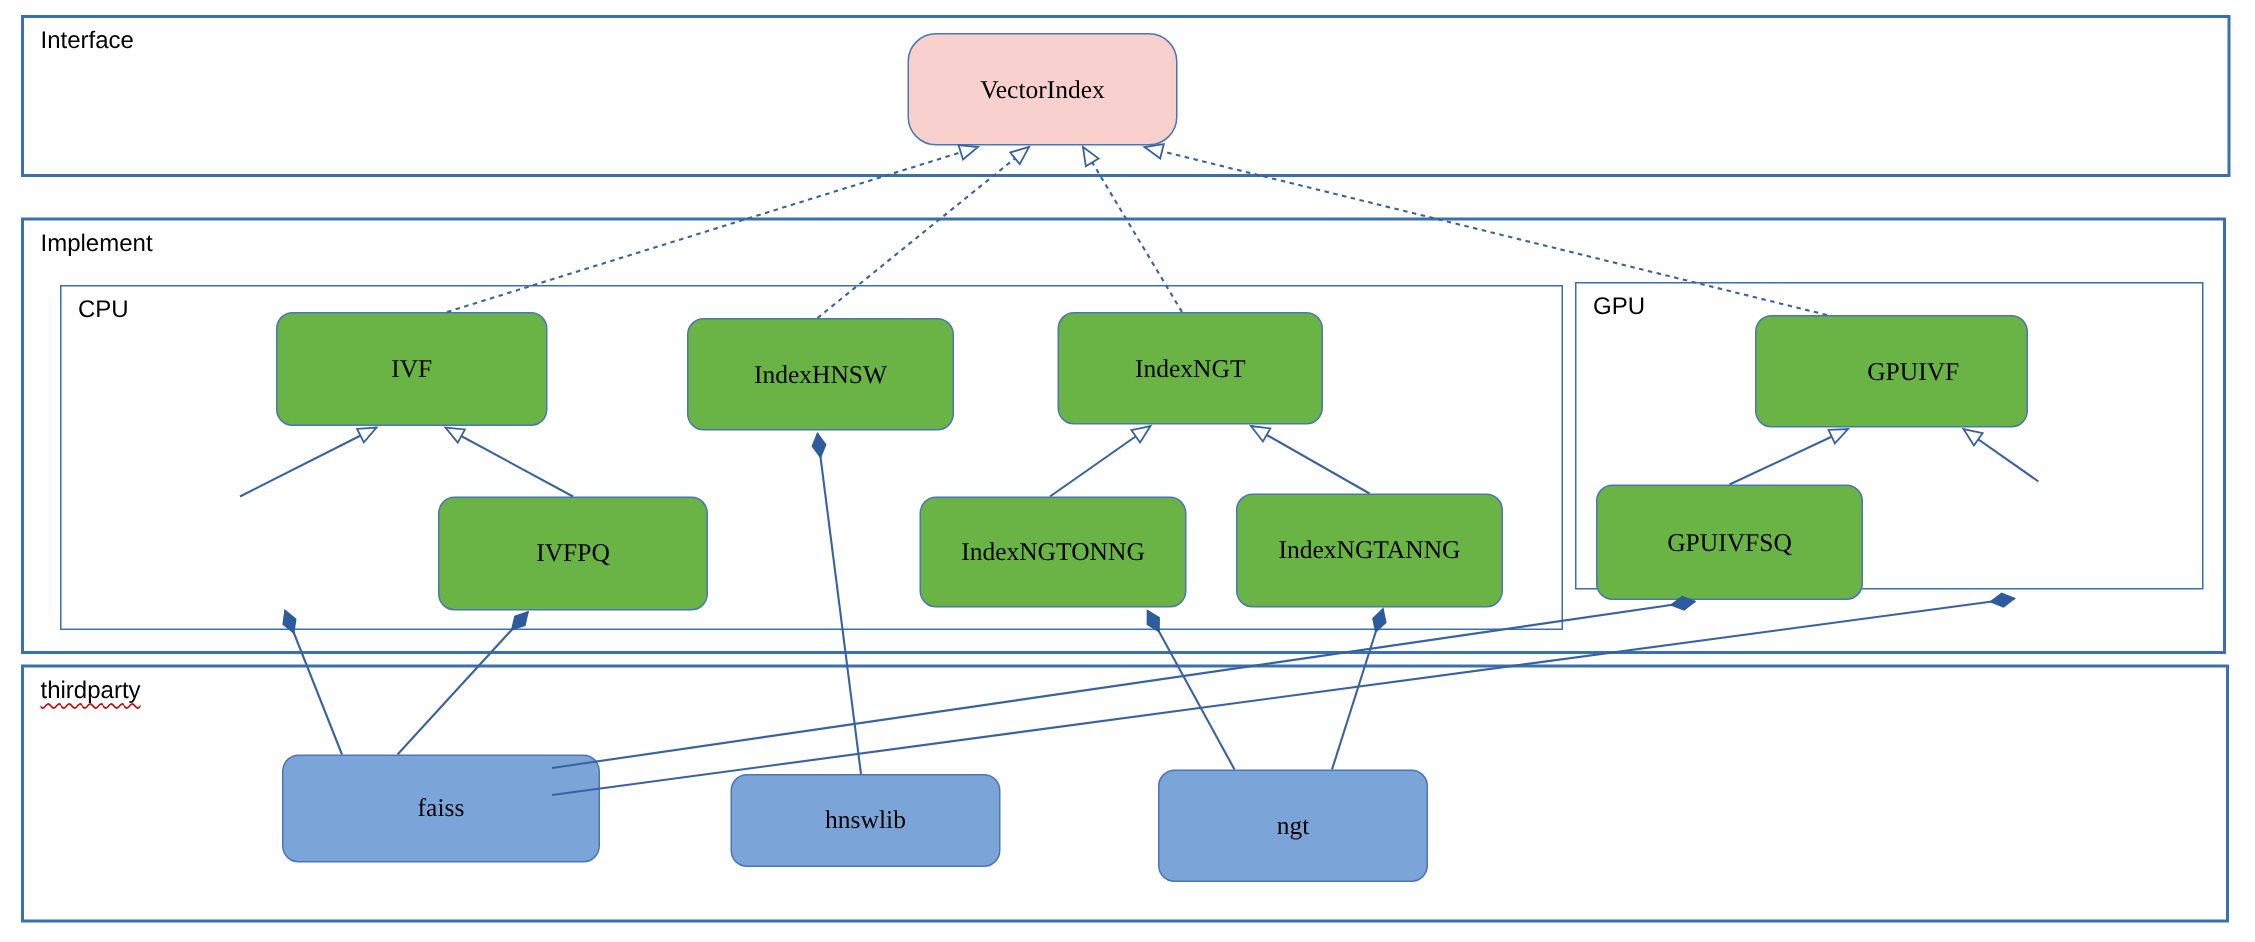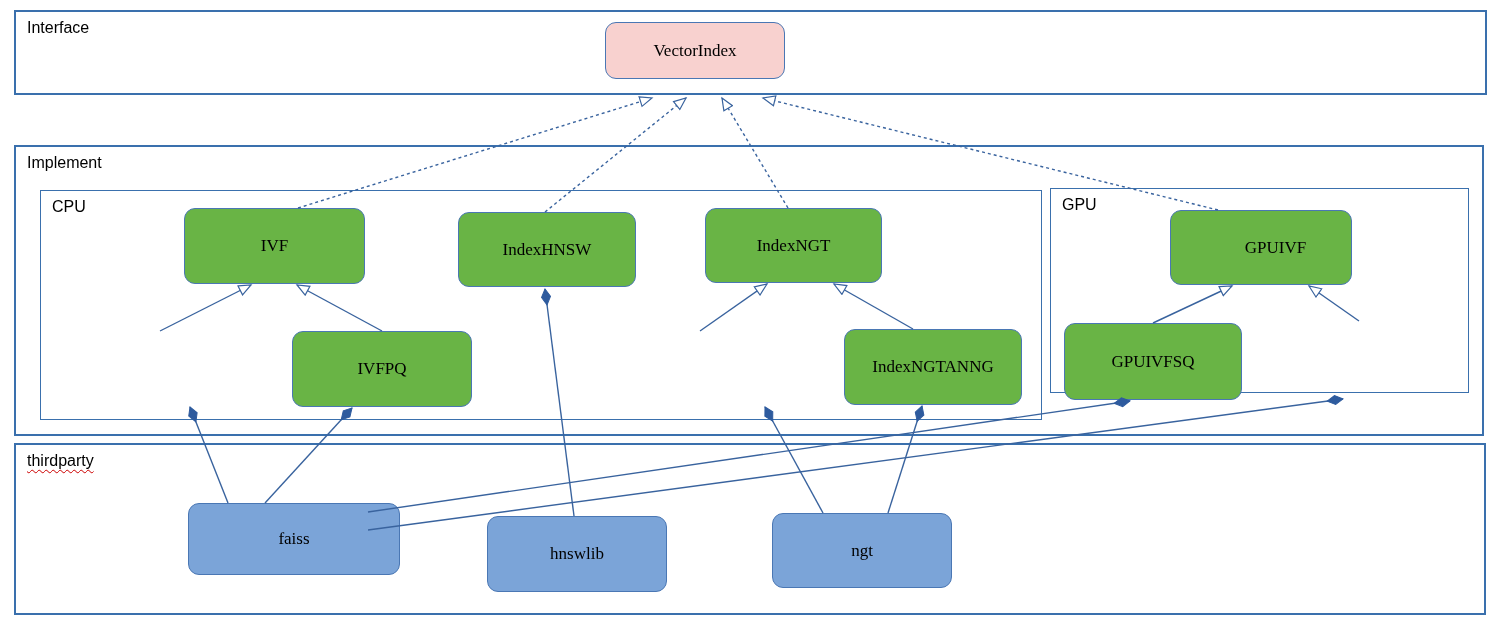--- a/index.html
+++ b/index.html
@@ -65,41 +65,41 @@
   .diamondFill{
     fill:var(--diamond,#2e5b9e);
     stroke:var(--diamond,#2e5b9e);
   }
 </style>
 </head>
 <body>
 
 <div class="canvas">
 
-  <div class="section" style="left:14px;top:10px;width:1473px;height:85px;">
+  <div class="section" style="left:14px;top:10px;width:1473px;height:108px;">
     <span class="section-label">Interface</span>
   </div>
 
   <div class="section" style="left:14px;top:145px;width:1470px;height:291px;">
     <span class="section-label">Implement</span>
   </div>
 
   <div class="section inner" style="left:40px;top:190px;width:1002px;height:230px;">
     <span class="section-label">CPU</span>
   </div>
 
   <div class="section inner" style="left:1050px;top:188px;width:419px;height:205px;">
     <span class="section-label">GPU</span>
   </div>
 
   <div class="section" style="left:14px;top:443px;width:1472px;height:172px;">
     <span class="section-label squiggle">thirdparty</span>
   </div>
 
-  <div class="node pink" style="left:605px;top:22px;width:180px;height:57px;">
+  <div class="node pink" style="left:605px;top:22px;width:180px;height:75px;border-radius:19px;">
     <span>VectorIndex</span>
   </div>
 
   <div class="node green" style="left:184px;top:208px;width:181px;height:76px;">
     <span>IVF</span>
   </div>
 
   <div class="node green" style="left:458px;top:212px;width:178px;height:75px;">
     <span>IndexHNSW</span>
   </div>
@@ -110,35 +110,38 @@
 
   <div class="node green" style="left:1170px;top:210px;width:182px;height:75px;padding-left:29px;">
     <span>GPUIVF</span>
   </div>
 
 
   <div class="node green" style="left:292px;top:331px;width:180px;height:76px;">
     <span>IVFPQ</span>
   </div>
 
+  <div class="node green" style="left:613px;top:331px;width:178px;height:74px;">
+    <span>IndexNGTONNG</span>
+  </div>
 
-  <div class="node green" style="left:824px;top:329px;width:178px;height:76px;margin-left:20px;">
+  <div class="node green" style="left:824px;top:329px;width:178px;height:76px;">
     <span>IndexNGTANNG</span>
   </div>
 
   <div class="node green" style="left:1064px;top:323px;width:178px;height:77px;">
     <span>GPUIVFSQ</span>
   </div>
 
 
   <div class="node blue" style="left:188px;top:503px;width:212px;height:72px;">
     <span>faiss</span>
   </div>
 
-  <div class="node blue" style="left:487px;top:516px;width:180px;height:76px;">
+  <div class="node blue" style="left:487px;top:516px;width:180px;height:62px;">
     <span>hnswlib</span>
   </div>
 
   <div class="node blue" style="left:772px;top:513px;width:180px;height:75px;">
     <span>ngt</span>
   </div>
 
   <svg class="wires" width="1503" height="628" viewBox="0 0 1503 628">
     <defs>
       <marker id="mArrow" markerUnits="userSpaceOnUse" markerWidth="16" markerHeight="12" refX="13" refY="6" orient="auto">

